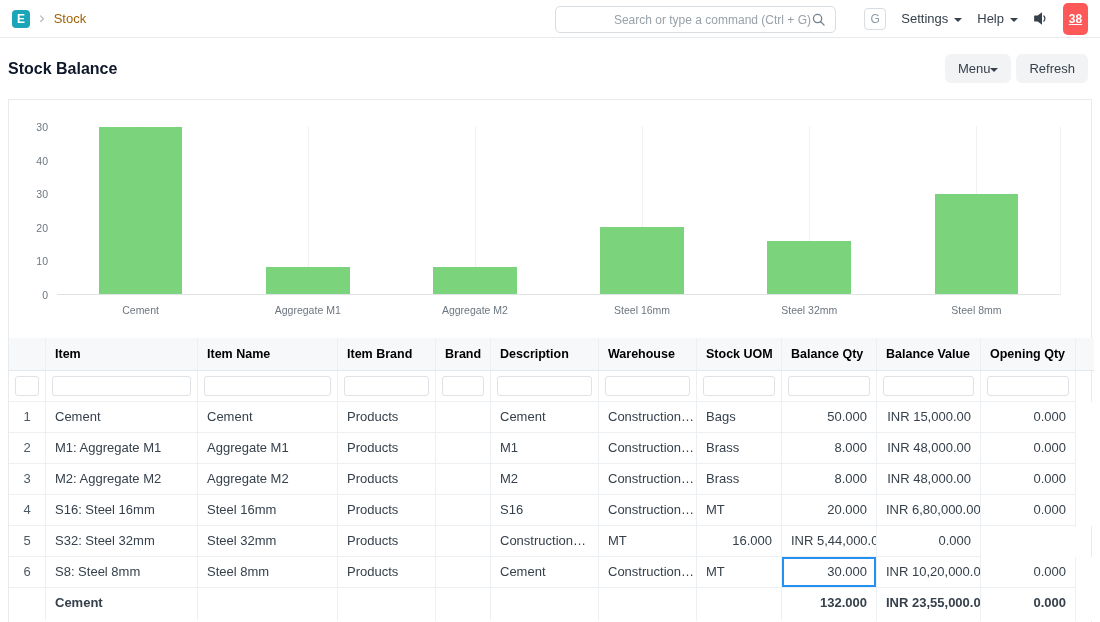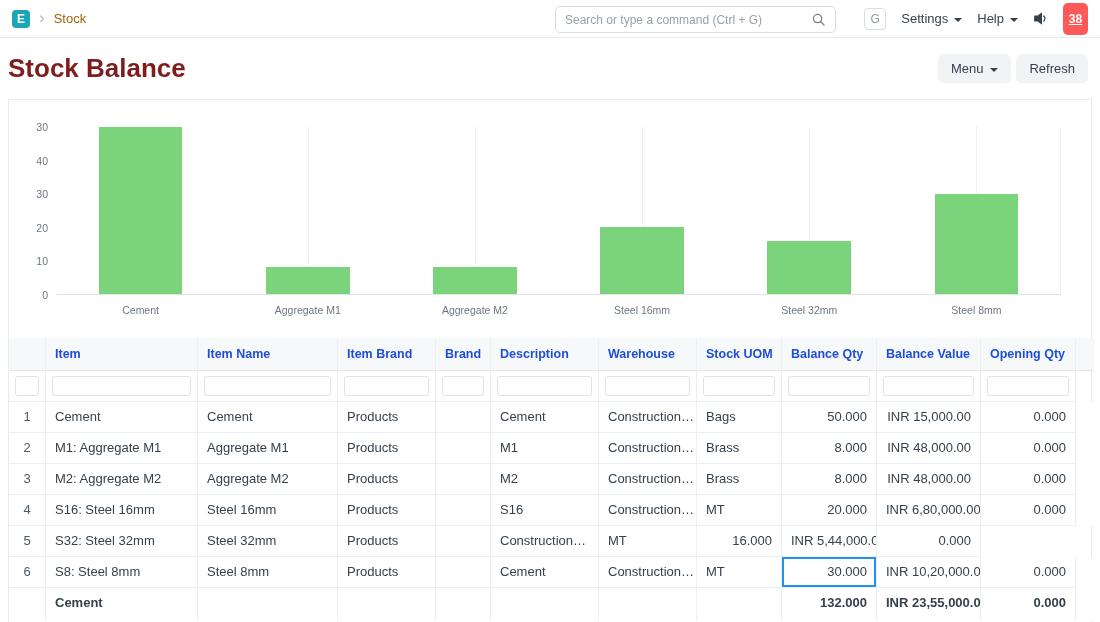--- a/index.html
+++ b/index.html
@@ -14,43 +14,43 @@
   .nav-left { display: flex; align-items: center; gap: 9px; }
   .logo { width: 18px; height: 18px; border-radius: 4px; background: var(--logo-teal);
           color: #fff; font-weight: bold; font-size: 12px; display: flex;
           align-items: center; justify-content: center; cursor: pointer; }
   .crumb-sep { color: #b0b8bf; font-size: 17px; line-height: 1; margin-top:-2px; }
   .crumb { color: #a16207; font-size: 13px; text-decoration: none; cursor: pointer; }
   .nav-search { position: absolute; left: 555px; top: 6px; width: 281px; height: 27px;
                 border: 1px solid #d8dde2; border-radius: 5px; display: flex;
                 align-items: center; padding: 0 9px; background: #fff; }
   .nav-search input { flex: 1; border: none; outline: none; font-size: 12px;
-                      color: #36414c; font-family: inherit; background: transparent; }
+                      color: #36414c; font-family: inherit; background: transparent; text-align: right; }
   .nav-search input::placeholder { color: #98a1a9; }
   .nav-right { margin-left: auto; display: flex; align-items: center; gap: 15px; }
   .gkey { width: 22px; height: 22px; border: 1px solid #d8dde2; border-radius: 4px;
           font-size: 12px; color: #8d99a6; display: flex; align-items: center;
           justify-content: center; cursor: pointer; }
   .nav-item { font-size: 13px; color: #36414c; display: flex; align-items: center;
               gap: 6px; cursor: pointer; font-weight: 500; }
   .caret { width: 0; height: 0; border-left: 4px solid transparent;
            border-right: 4px solid transparent; border-top: 4px solid currentColor;
            display: inline-block; margin-top: 2px; }
   .ann-icon { display: flex; align-items: center; cursor: pointer; }
   .badge { min-width: 25px; height: 32px; padding: 0 5px; border-radius: 5px;
            background: var(--badge-red); color: #fff; font-size: 12px; font-weight: bold;
            display: flex; align-items: center; justify-content: center; cursor: pointer; text-decoration: underline; }
   
   .page-head { height: 61px; display: flex; align-items: center;
                justify-content: space-between; padding: 0 12px 0 8px; }
-  .page-head h1 { font-size: 26px; font-weight: 600; color: #7f1d1d; }
+  .page-head h1 { font-size: 16px; font-weight: 600; color: #0f172a; }
   .head-actions { display: flex; gap: 5px; }
   .btn { height: 29px; padding: 0 13px; border: none; border-radius: 6px;
          background: #f2f3f5; color: #36414c; font-size: 13px; font-family: inherit;
-         display: flex; align-items: center; gap: 7px; cursor: pointer; }
+         display: flex; align-items: center; cursor: pointer; }
   
   .report-wrapper { margin: 0 8px; height: 523px; border: 1px solid #e8ebee;
                     border-bottom: none; background: #fff; }
   
   .chart { position: relative; height: 238px; }
   .y-axis { position: absolute; left: 0; top: 27px; width: 46px; height: 168px; }
   .ytick { position: absolute; right: 7px; transform: translateY(50%);
            font-size: 10.5px; color: #6c7680; }
   .plot { position: absolute; left: 48px; right: 30px; top: 27px; height: 168px;
           border-bottom: 1px solid #dfe3e6; border-right: 1px solid #f0f1f3;
@@ -64,21 +64,21 @@
                margin-top: 10px; text-align: center; font-size: 10.5px;
                color: #6c7680; white-space: nowrap; }
   
   .datatable { font-size: 13px; }
   .tbl-row { display: grid;
     grid-template-columns: 37px 152px 140px 98px 55px 108px 98px 85px 95px 104px 95px minmax(0,1fr); }
   .cell { border-right: 1px solid #edf0f2; border-bottom: 1px solid #edf0f2;
           padding: 0 9px; white-space: nowrap; overflow: hidden;
           height: 31px; line-height: 30px; background: #fff; }
   .tbl-header .cell { background: #f7f8fa; font-weight: 600; font-size: 12.5px;
-          color: #1d4ed8; height: 33px; line-height: 32px; border-bottom-color: #e4e8eb; }
+          color: #000000; height: 33px; line-height: 32px; border-bottom-color: #e4e8eb; }
   .filter-row .cell { padding: 4px 6px; display: flex; align-items: center; }
   .filter-input { width: 100%; height: 20px; border: 1px solid #dfe3e7;
           border-radius: 3px; outline: none; font-family: inherit; font-size: 11px;
           padding: 0 4px; min-width: 0; }
   .idx { text-align: center; color: #4c5a67; padding: 0 4px; }
   .num { text-align: right; }
   .filler { border-right: none; border-bottom: none; }
   .tbl-header .filler { border-bottom: 1px solid #e4e8eb; }
   .total-row .cell { font-weight: bold; border-bottom: none; height: 33px; }
   .focused { box-shadow: inset 0 0 0 2px var(--focus-blue); }

